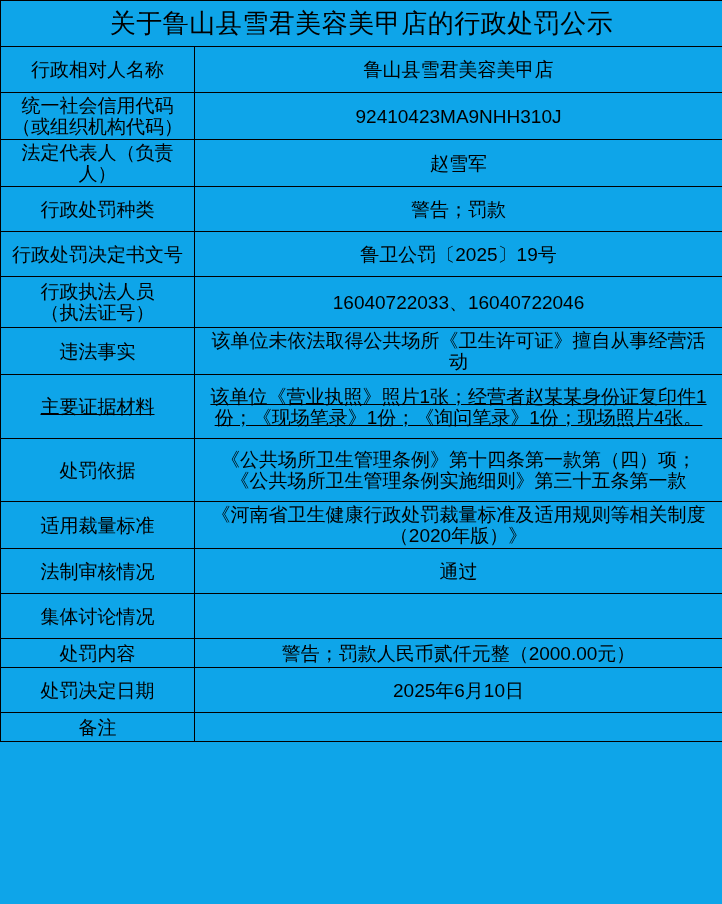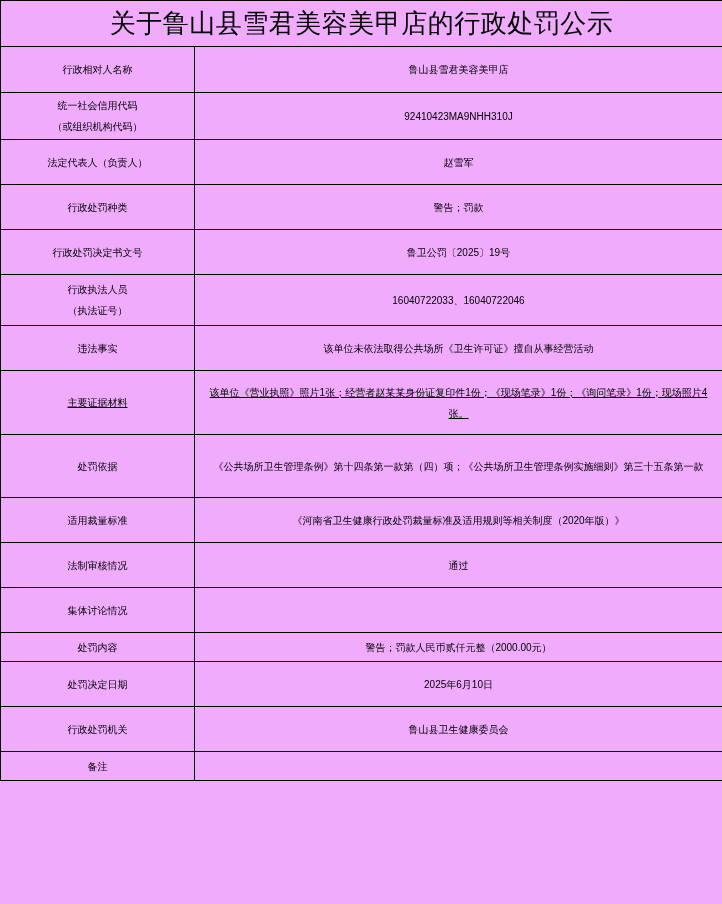--- a/index.html
+++ b/index.html
@@ -3,35 +3,35 @@
 <meta charset="utf-8">
 <style>
   html, body {
     margin: 0;
     padding: 0;
     background: #ffffff;
   }
   .page {
     width: 722px;
     height: 904px;
-    background: #f0abfc;
+    background: #0ea5e9;
     overflow: hidden;
   }
   table.notice {
     width: 722px;
     border-collapse: collapse;
     table-layout: fixed;
     color: #000000;
     font-family: "Liberation Sans", sans-serif;
   }
   col.c1 { width: 194px; }
   col.c2 { width: 528px; }
   td {
     border: 1px solid #000000;
-    font-size: 10px;
+    font-size: 19px;
     line-height: 21px;
     text-align: center;
     vertical-align: middle;
     padding: 2px 8px;
     overflow: hidden;
     word-break: break-all;
   }
   td.title-cell {
     font-family: "Liberation Serif", serif;
     font-size: 26px;
@@ -112,23 +112,19 @@
         <td class="value-cell"></td>
       </tr>
       <tr class="h47">
         <td class="label-cell">处罚内容</td>
         <td class="value-cell">警告；罚款人民币贰仟元整（2000.00元）</td>
       </tr>
       <tr class="h45">
         <td class="label-cell">处罚决定日期</td>
         <td class="value-cell">2025年6月10日</td>
       </tr>
-      <tr class="h45">
-        <td class="label-cell">行政处罚机关</td>
-        <td class="value-cell">鲁山县卫生健康委员会</td>
-      </tr>
       <tr class="h47">
         <td class="label-cell">备注</td>
         <td class="value-cell"></td>
       </tr>
     </tbody>
   </table>
 </div>
 
 </body></html>

